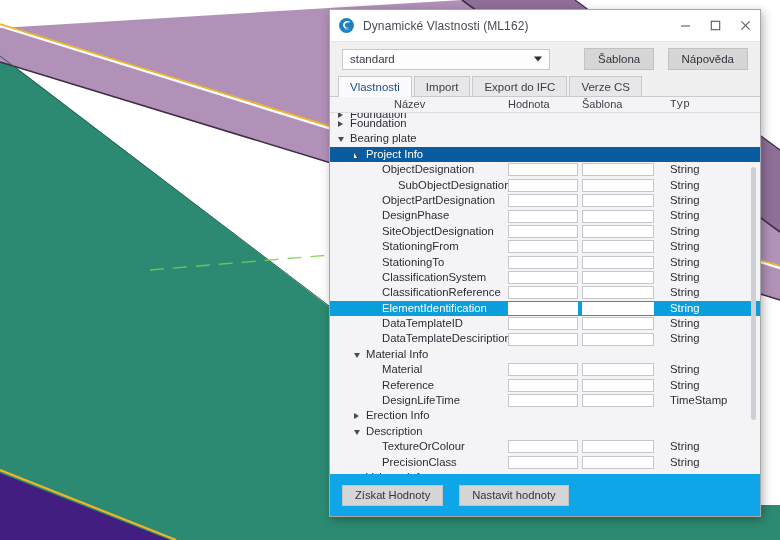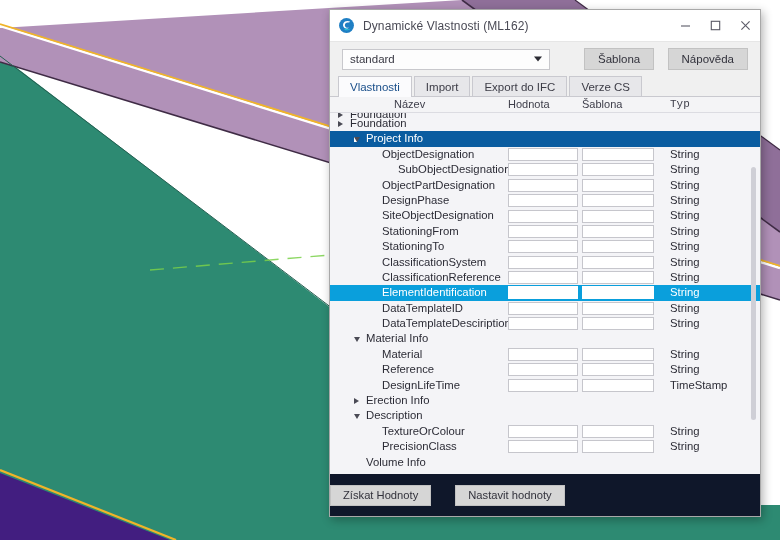--- a/index.html
+++ b/index.html
@@ -152,22 +152,22 @@
   #vthumb {
     position: absolute; left: 0; width: 5px;
     top: 14%; height: 72%;
     background: #cfcfd6; border-radius: 3px;
   }
 
   
   #footer {
     height: 42px; min-height: 42px;
     display: flex; align-items: center;
-    padding-left: 0; gap: 24px;
-    background: #0f172a;
+    padding-left: 12px; gap: 16px;
+    background: #0ea5e9;
   }
   .fbtn {
     height: 21px; padding: 0 12px;
     background: #d6d6d6; border: 1px solid #c2c2c2;
     font-size: 11.2px; color: #32323c;
     display: flex; align-items: center; justify-content: center;
     white-space: nowrap;
   }
 </style>
 </head>
@@ -254,20 +254,24 @@
   <div id="treewrap">
     <div id="tree">
         <div class="row group" style="height: 9px;">
           <span class="tw" style="left: 8px;"></span>
           <span class="rlabel" style="left: 20px;">Foundation</span>
         </div>
         <div class="row group">
           <span class="tw" style="left: 8px;"></span>
           <span class="rlabel" style="left: 20px;">Foundation</span>
         </div>
+        <div class="row group">
+          <span class="tw open" style="left: 8px;"></span>
+          <span class="rlabel" style="left: 20px;">Bearing plate</span>
+        </div>
         <div class="row group sel-dark">
           <span class="tw open" style="left: 24px;"></span>
           <span class="rlabel" style="left: 36px;">Project Info</span>
         </div>
         <div class="row prop">
           <span class="rlabel" style="left: 52px;">ObjectDesignation</span>
           <span class="fld val"></span>
           <span class="fld tpl"></span>
           <span class="rtype">String</span>
         </div>

